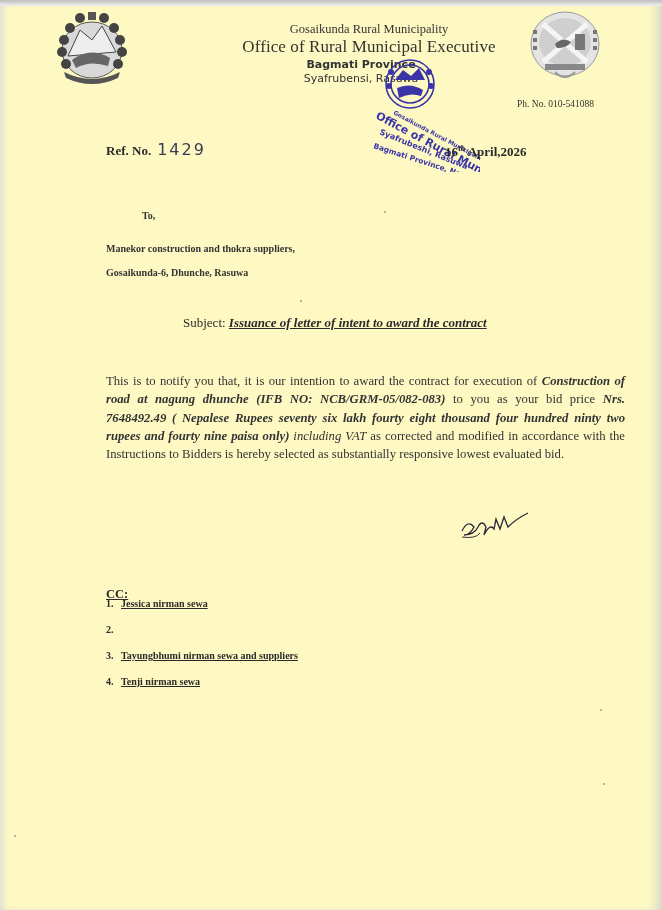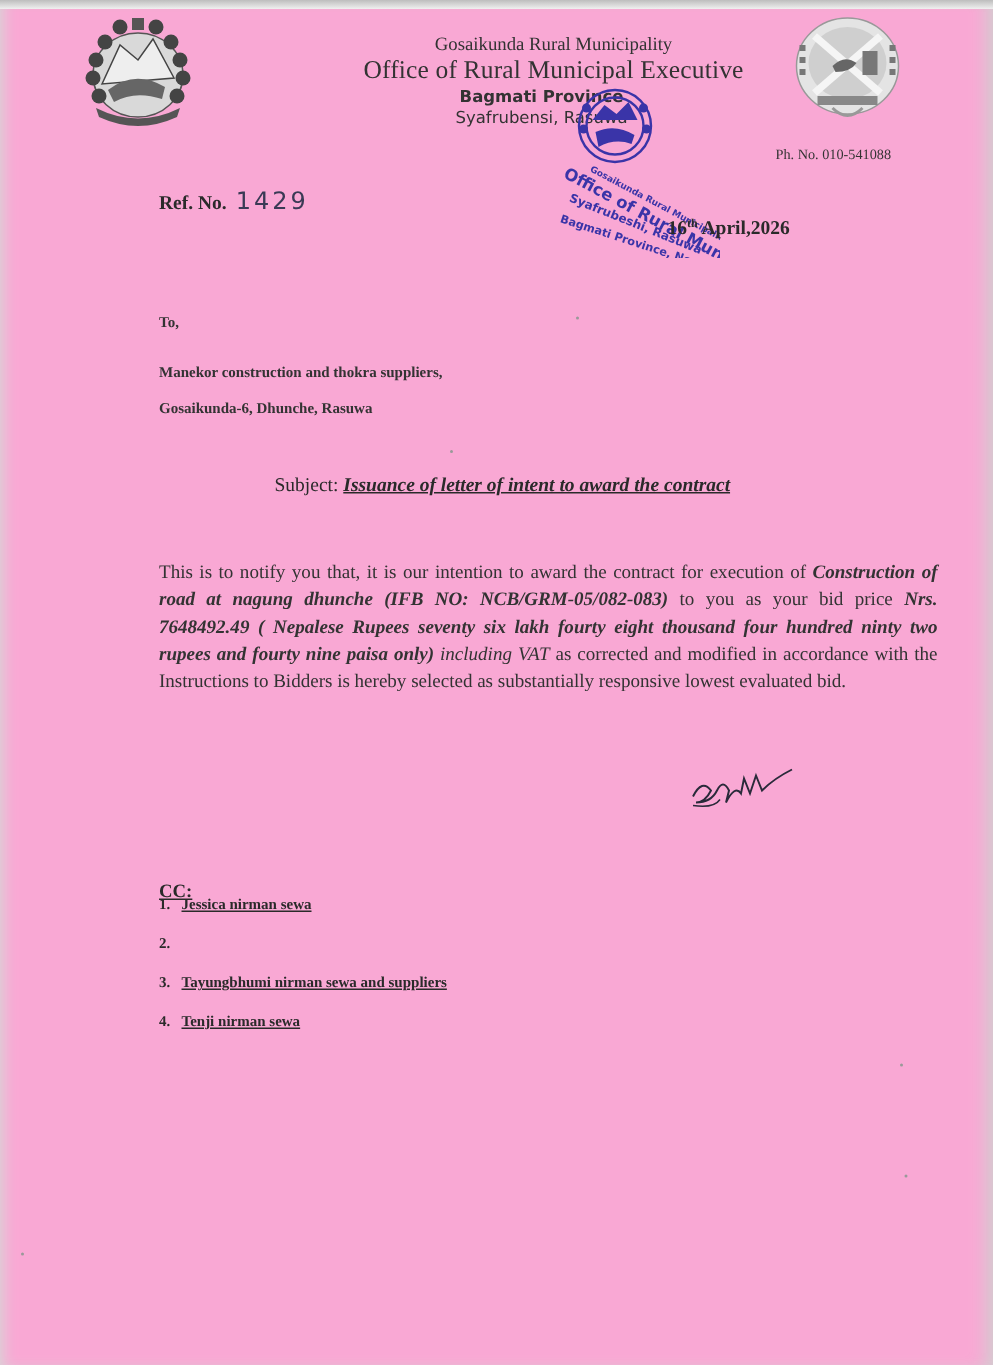--- a/index.html
+++ b/index.html
@@ -1,20 +1,20 @@
 <!DOCTYPE html>
 <html><head>
   <meta charset="utf-8">
   <style>
     * { box-sizing: border-box; margin: 0; padding: 0; }
     html, body { width: 662px; height: 910px; background: #fdfdfd; overflow: hidden; }
     body { position: relative; font-family: "Liberation Serif", serif; color: #2a2a2a; }
     .page {
       position: absolute; left: 0; top: 0; width: 662px; height: 910px;
-      background: #f9a8d4;
+      background: #fef9c3;
       box-shadow: inset 8px 0 10px -6px #d8d8d8, inset -10px 0 12px -6px #d0d0d0, inset 0 6px 6px -4px #c8c8c8;
     }
     .top-strip { position: absolute; left: 0; top: 0; width: 662px; height: 6px; background: linear-gradient(#bdbdbd, #f0f0f0); }
     .abs { position: absolute; }
 
     
     .hdr-line { position: absolute; left: 0; width: 662px; text-align: center; font-family: "DejaVu Serif", serif; color: #333; }
     .hdr-muni { top: 22px; left: 38px; font-size: 12.5px; font-family: "Liberation Serif", serif; }
     .hdr-office { top: 37px; left: 38px; font-size: 17px; font-family: "Liberation Serif", serif; letter-spacing: 0.1px; }
     .hdr-prov { top: 58px; left: 30px; font-size: 11px; font-weight: bold; font-family: "DejaVu Sans", sans-serif; }
@@ -22,29 +22,29 @@
     .phone { left: 517px; top: 99px; font-size: 9.5px; font-family: "Liberation Serif", serif; color: #333; }
 
     
     .emblem-left { left: 50px; top: 6px; width: 84px; height: 80px; }
     .emblem-right { left: 525px; top: 6px; width: 80px; height: 80px; }
 
     
     .stamp { left: 365px; top: 52px; width: 115px; height: 120px; }
 
     
-    .ref { left: 106px; top: 124px; font-size: 13px; font-weight: bold; }
+    .ref { left: 106px; top: 140px; font-size: 13px; font-weight: bold; }
     .ref-num { font-family: "DejaVu Sans", sans-serif; font-weight: normal; font-size: 16px; color: #3a3a55; margin-left: 6px; letter-spacing: 2px; }
     .date { left: 445px; top: 144px; font-size: 13px; font-weight: bold; }
     .date sup { font-size: 8px; }
 
     .title { left: 0; width: 662px; top: 176px; text-align: center; font-size: 15px; font-weight: bold; }
 
     .addr { left: 106px; font-size: 10px; font-weight: bold; color: #333; }
-    .to { top: 210px; }
+    .to { top: 210px; margin-left: 36px; }
     .addr1 { top: 243px; }
     .addr2 { top: 267px; }
 
     .subject { left: 183px; top: 315px; font-size: 13px; }
     .subject b { font-style: italic; text-decoration: underline; }
 
     .body-text {
       left: 106px; top: 372px; width: 519px; font-size: 12.7px; line-height: 18.3px; text-align: justify;
       color: #333;
     }

